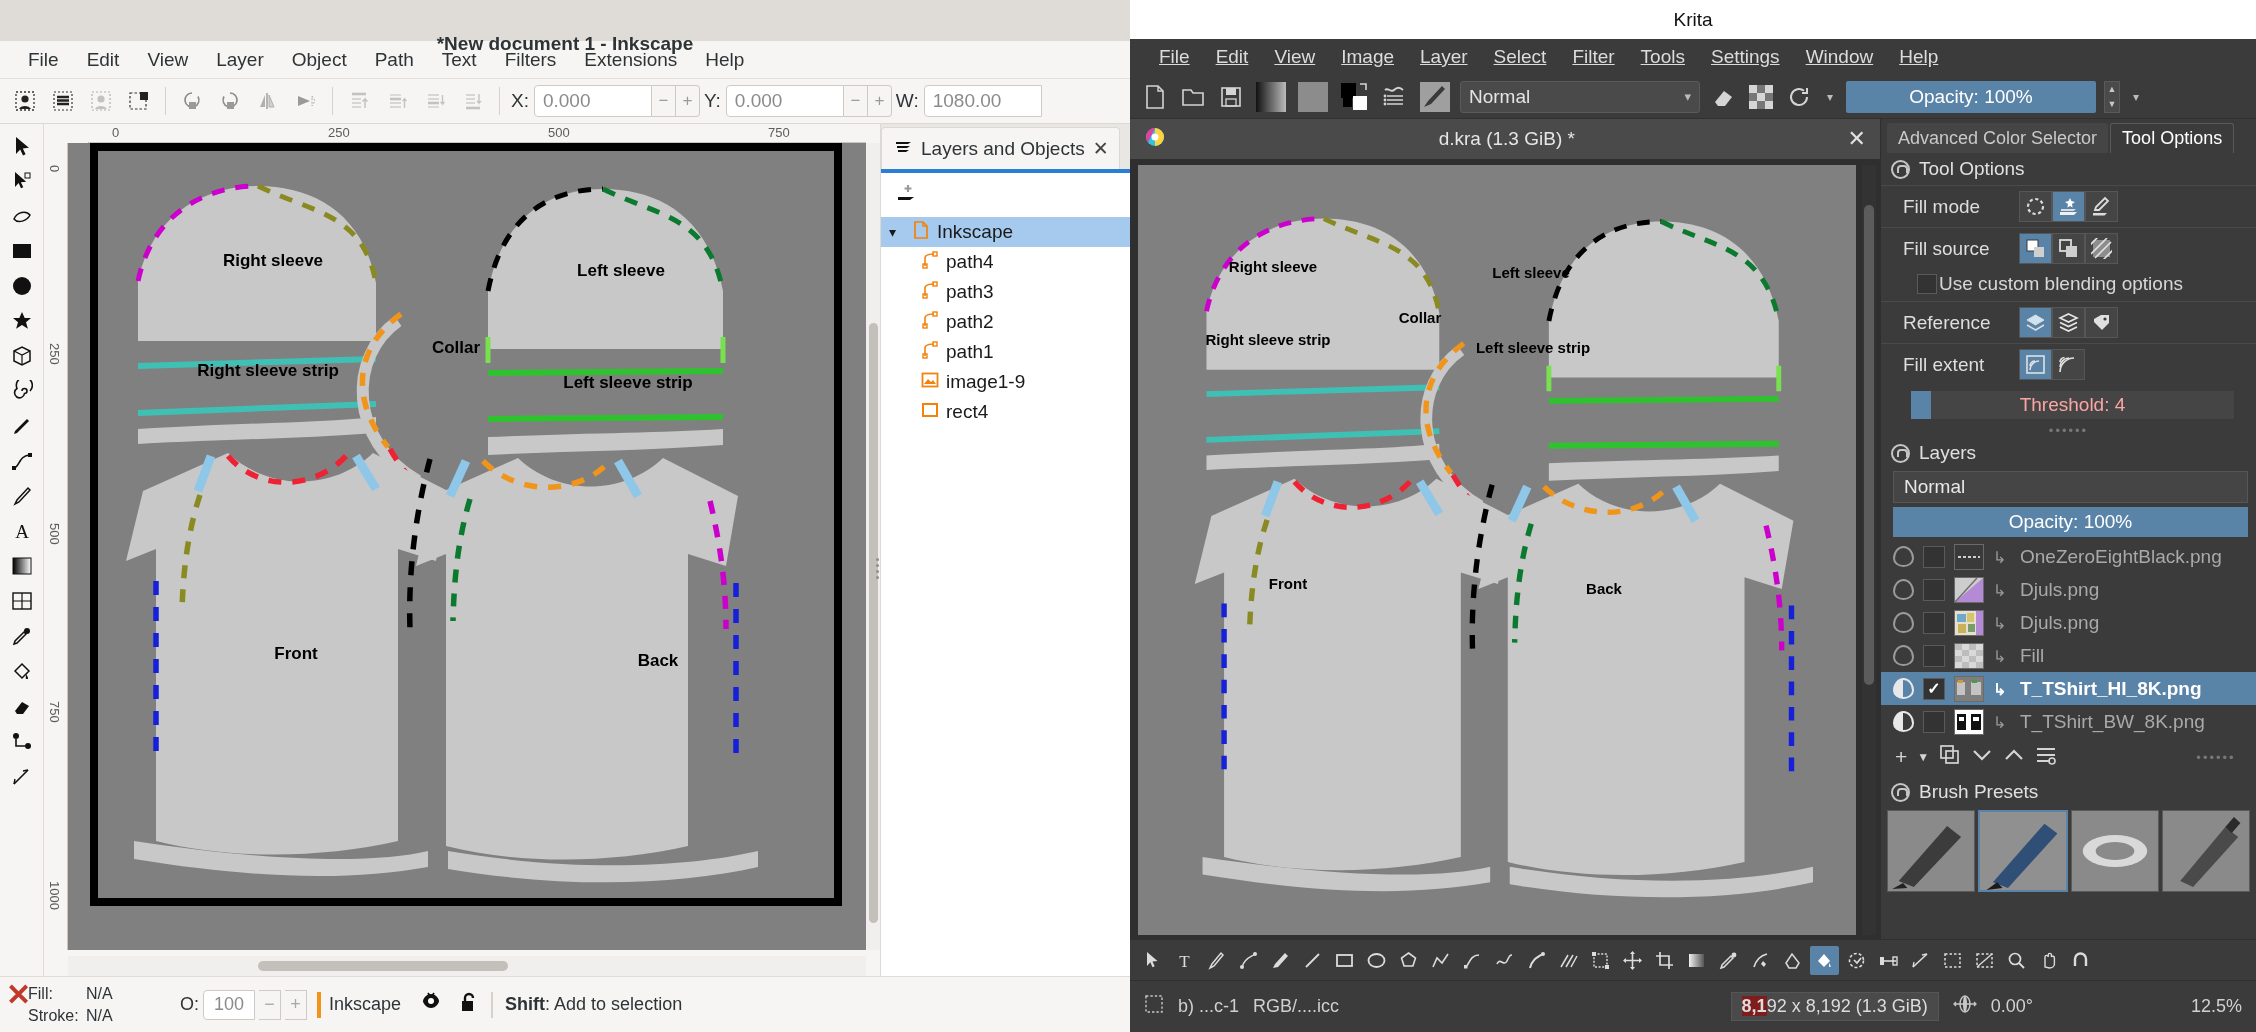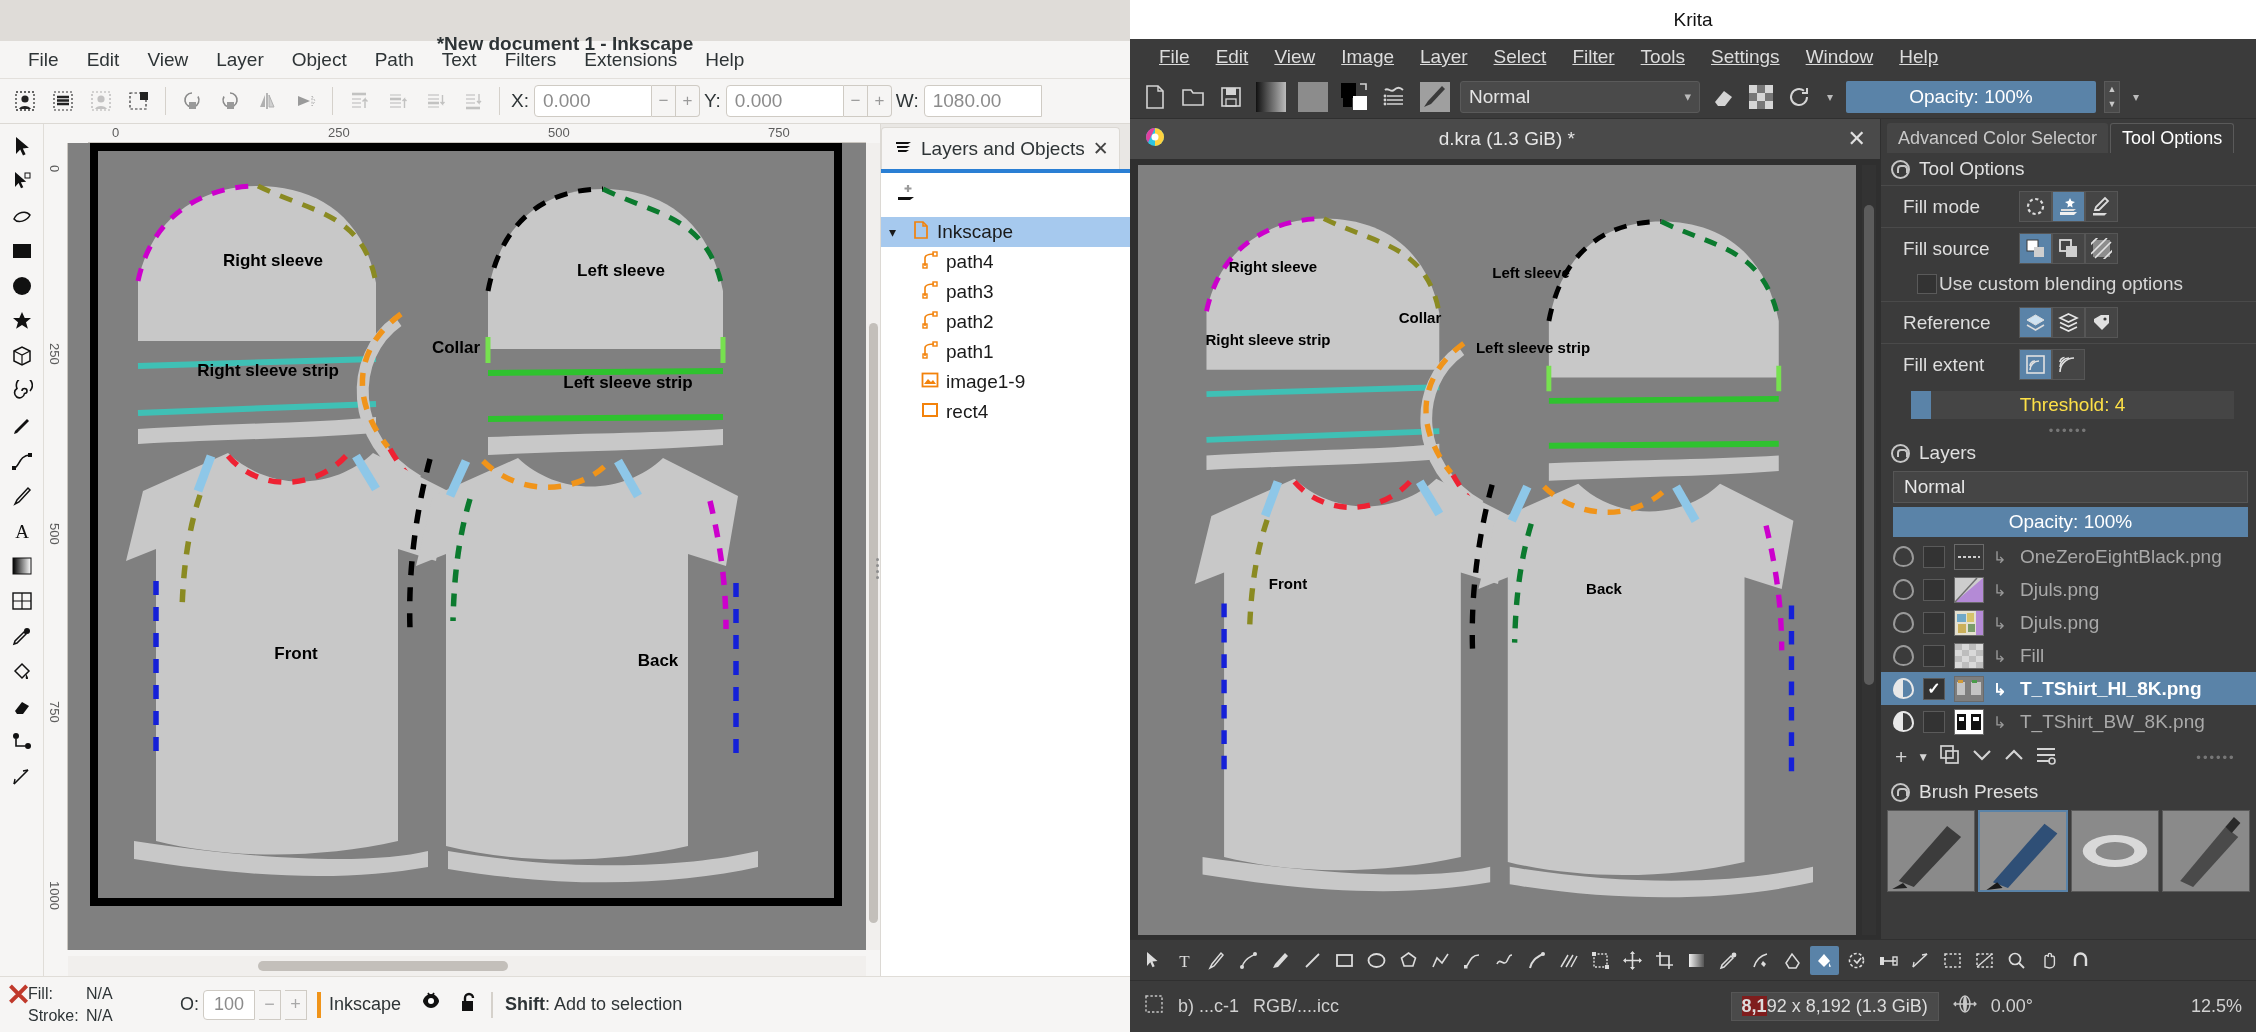--- a/index.html
+++ b/index.html
@@ -159,21 +159,21 @@
     border-top:1px solid #4a4a4a; }
   .optrow .olbl { width:108px; font-size:19px; color:#dedede; }
   .btngrp { display:flex; }
   .gb { width:33px; height:31px; background:#454545; border:1px solid #565656;
     display:flex; align-items:center; justify-content:center; }
   .gb.on { background:#5a83a8; }
   .chkrow { display:flex; align-items:center; gap:2px; padding:4px 10px 6px 36px; }
   .chkbox { width:20px; height:20px; background:#333; border:1px solid #5a5a5a; flex:none;
     display:flex; align-items:center; justify-content:center; font-size:15px; color:#e8e8e8; }
   .thresh { margin:6px 22px 4px 30px; height:28px; background:#454545; position:relative;
-    display:flex; align-items:center; justify-content:center; font-size:19px; color:#fde047; }
+    display:flex; align-items:center; justify-content:center; font-size:19px; color:#fca5a5; }
   .thresh .fillbar { position:absolute; left:0; top:0; bottom:0; width:20px; background:#5a83a8; }
   .dotgrip { text-align:center; color:#777; font-size:13px; letter-spacing:2px; height:14px; }
   #kr-blendbox { margin:2px 8px 0 12px; height:32px; background:#454545; border:1px solid #565656;
     display:flex; align-items:center; padding:0 10px; font-size:19px; color:#e8e8e8; }
   #kr-layeropacity { margin:4px 8px 3px 12px; height:30px; background:#5a83a8;
     display:flex; align-items:center; justify-content:center; font-size:19px; color:#fff; }
   .klrow { height:33px; display:flex; align-items:center; gap:9px; padding-left:12px;
     font-size:19px; color:#a9a9a9; }
   .klrow.sel { background:#5a83a8; color:#fff; font-weight:bold; }
   .eyeico { width:21px; height:21px; border:2px solid #9a9a9a; border-radius:50% 50% 50% 50%/60% 60% 40% 40%;

